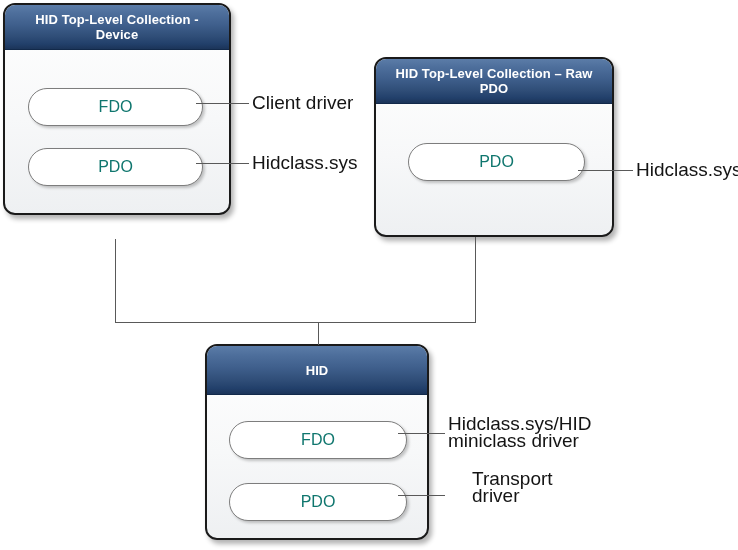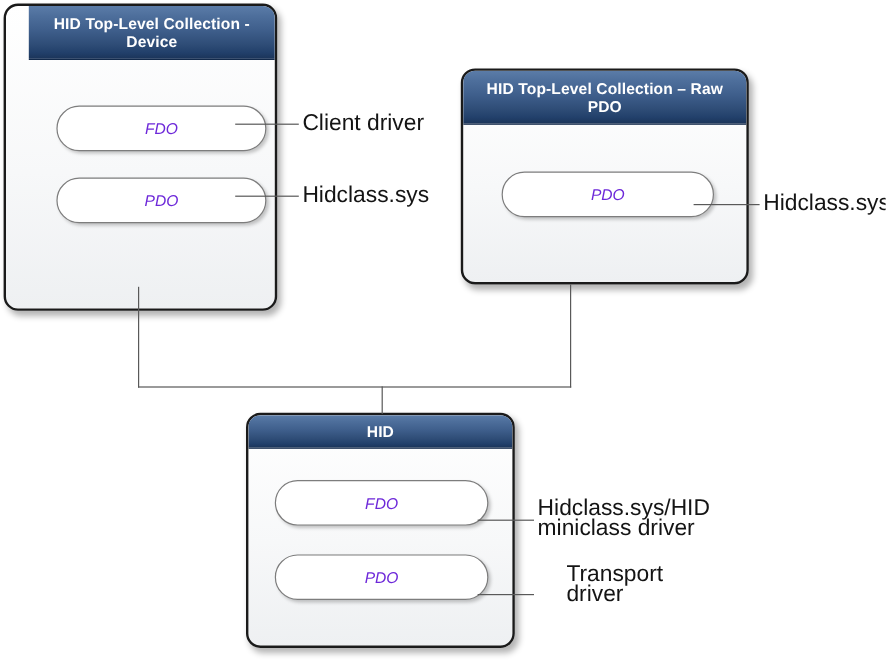--- a/index.html
+++ b/index.html
@@ -21,21 +21,21 @@
   .node {
     position: absolute;
     box-sizing: border-box;
     border: 2px solid #1a1a1a;
     border-radius: 12px;
     background: linear-gradient(180deg, #ffffff 0%, #f7f8f9 55%, #eef0f2 100%);
     box-shadow: 3px 4px 5px rgba(0,0,0,0.30);
     overflow: hidden;
   }
   .node-header {
-    height: 28px;
+    height: 49px;
     box-sizing: border-box;
     background: linear-gradient(180deg,
         #5b7ca8 0%,
         #4e6f9c 18%,
         #3f5f8c 45%,
         #2f4d77 72%,
         #22406b 88%,
         #1b3459 100%);
     border-bottom: 1px solid #12294a;
     color: #ffffff;
@@ -59,23 +59,22 @@
   .pill {
     position: absolute;
     box-sizing: border-box;
     border: 1.6px solid #7d7d7d;
     border-radius: 999px;
     background: #ffffff;
     box-shadow: 2px 2px 3px rgba(0,0,0,0.22);
     display: flex;
     align-items: center;
     justify-content: center;
-    font-size: 13px;
-    color: #6d28d9;
-    font-style: italic;
+    font-size: 16px;
+    color: #0f766e;
   }
 
   
   .line-h, .line-v {
     position: absolute;
     background: #595959;
   }
   .line-h { height: 1px; }
   .line-v { width: 1px; }
 
@@ -84,29 +83,29 @@
     position: absolute;
     font-size: 19px;
     line-height: 17px;
     color: #141414;
     white-space: pre-line;
   }
 </style>
 </head>
 <body>
 
-<div class="node" style="left:3px; top:3px; width:228px; height:256px;padding-left:19px;">
+<div class="node" style="left:3px; top:3px; width:228px; height:212px;">
   <div class="node-header tall">HID Top-Level Collection - Device</div>
   <div class="node-body">
     <div class="pill" style="left:23px; top:38px; width:175px; height:38px;">FDO</div>
     <div class="pill" style="left:23px; top:98px; width:175px; height:38px;">PDO</div>
   </div>
 </div>
 
-<div class="node" style="left:384px; top:57px; width:240px; height:180px;">
+<div class="node" style="left:374px; top:57px; width:240px; height:180px;">
   <div class="node-header tall">HID Top-Level Collection – Raw PDO</div>
   <div class="node-body">
     <div class="pill" style="left:32px; top:39px; width:177px; height:38px;">PDO</div>
   </div>
 </div>
 
 <div class="node" style="left:205px; top:344px; width:224px; height:196px;">
   <div class="node-header">HID</div>
   <div class="node-body">
     <div class="pill" style="left:22px; top:26px; width:178px; height:38px;">FDO</div>

